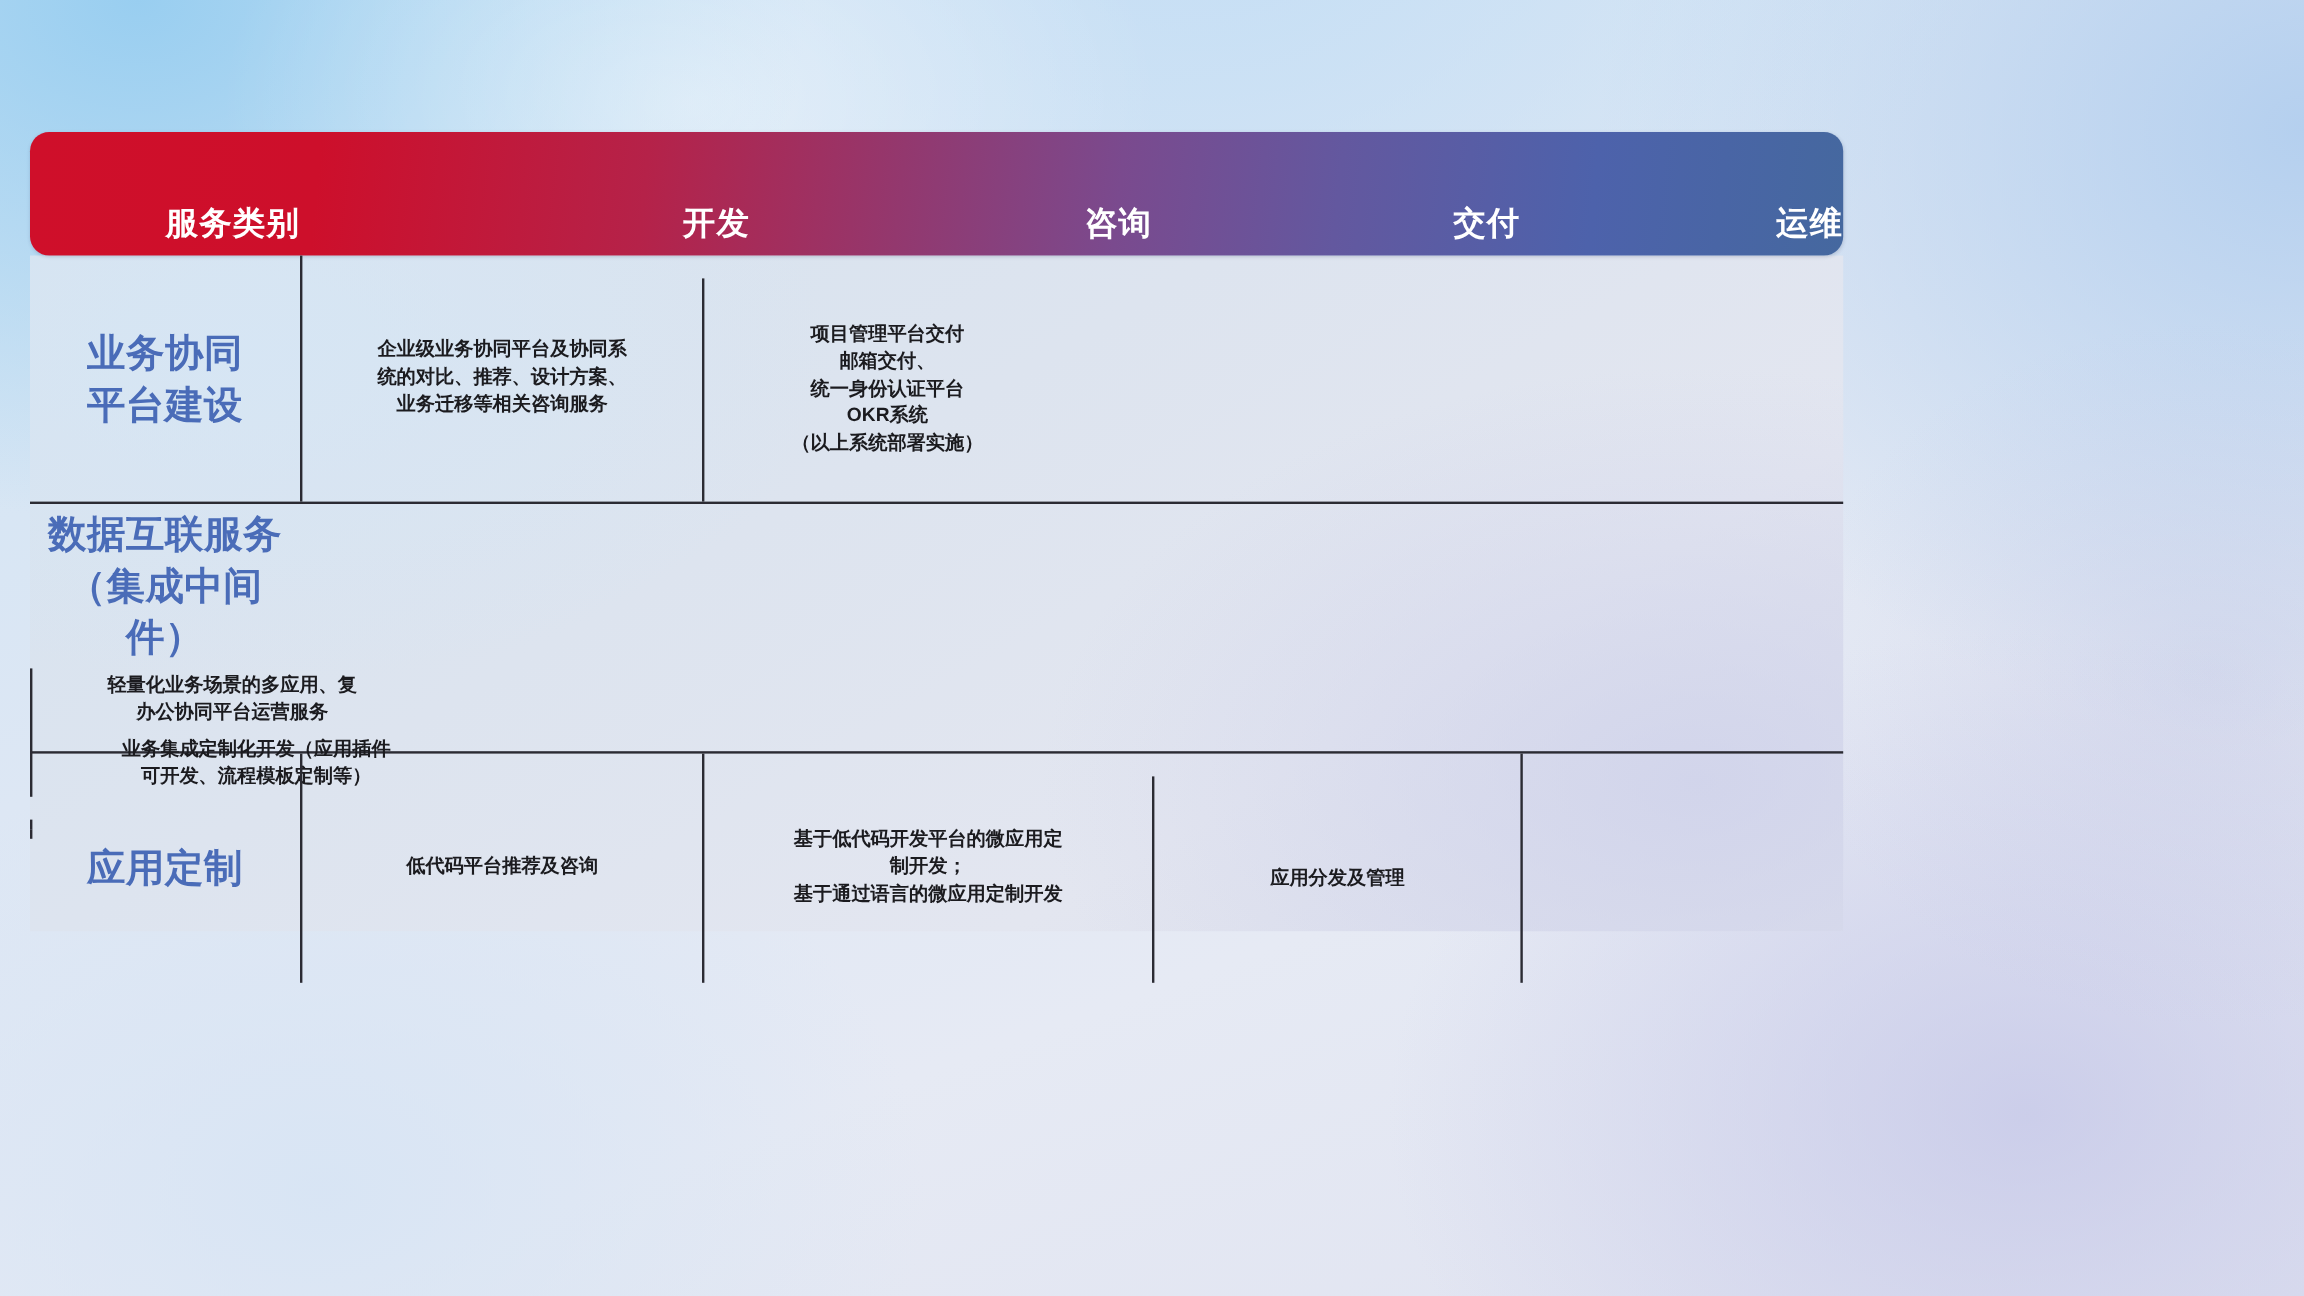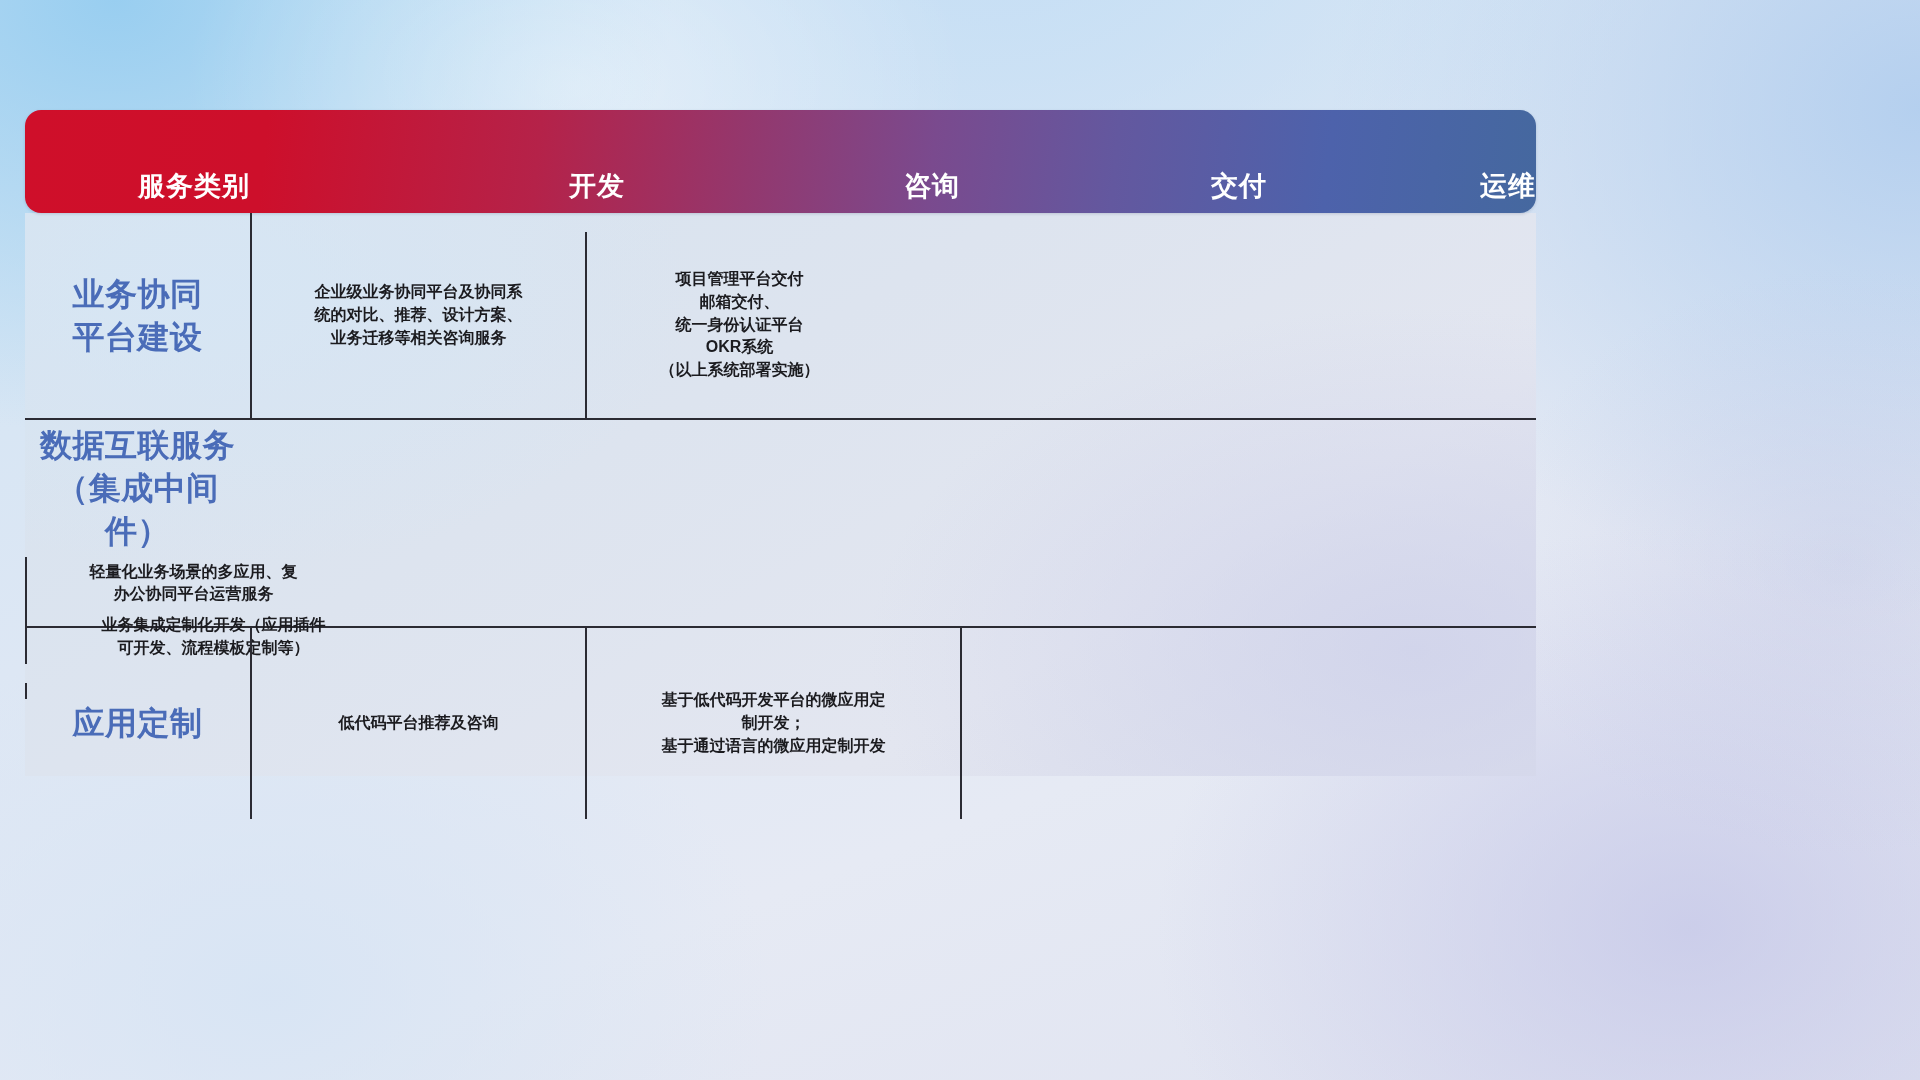--- a/index.html
+++ b/index.html
@@ -185,17 +185,18 @@
       <div class="cell vline c3"></div>
       <div class="cell vline c4"></div>
     </div>
 
     <div class="row r2 hline-top">
       <div class="cell cat c0">应用定制</div>
       <div class="cell vline c1">低代码平台推荐及咨询</div>
       <div class="cell vline c2">基于低代码开发平台的微应用定
 制开发；
 基于通过语言的微应用定制开发</div>
+      <div class="cell vline c3">应用分发及管理</div>
       <div class="cell vline c4"></div>
     </div>
 
   </div>
 </div>
 
 </body></html>

